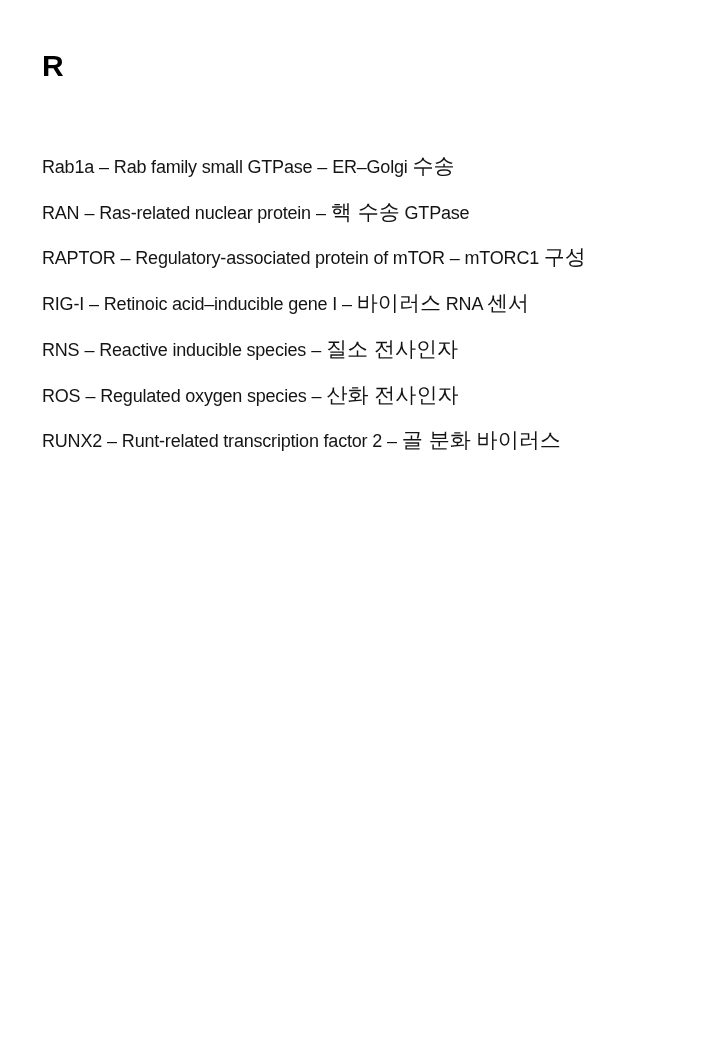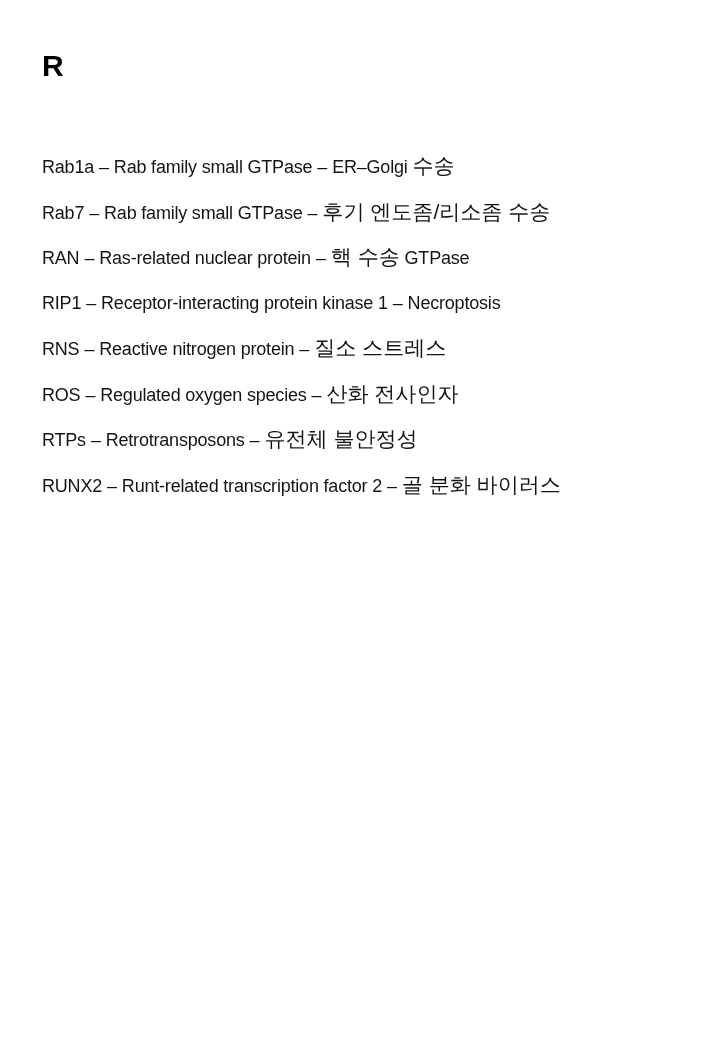--- a/index.html
+++ b/index.html
@@ -46,33 +46,32 @@
   }
 </style>
 </head>
 <body>
 
 <div class="page">
   <h1 class="heading">R</h1>
   <div class="entries" id="entries">
   <p class="entry"><span>Rab1a</span><span class="sep">–</span><span>Rab family small GTPase</span><span class="sep">–</span><span class="note">ER–Golgi <span class="ko">수송</span></span></p>
 
-  <p class="entry"><span>Rab7</span><span class="sep">–</span><span>Rab family small GTPase</span><span class="sep">–</span><span class="note"><span class="ko">후기 엔도좀/리소좀 수송</span></span></p>
 
   <p class="entry"><span>RAN</span><span class="sep">–</span><span>Ras-related nuclear protein</span><span class="sep">–</span><span class="note"><span class="ko">핵 수송</span> GTPase</span></p>
+
+  <p class="entry"><span>RAPTOR</span><span class="sep">–</span><span>Regulatory-associated protein of mTOR</span><span class="sep">–</span><span class="note">mTORC1 <span class="ko">구성</span></span></p>
 
 
 
 
+  <p class="entry"><span>RIG-I</span><span class="sep">–</span><span>Retinoic acid–inducible gene I</span><span class="sep">–</span><span class="note"><span class="ko">바이러스</span> RNA <span class="ko">센서</span></span></p>
 
 
-  <p class="entry"><span>RIP1</span><span class="sep">–</span><span>Receptor-interacting protein kinase 1</span><span class="sep">–</span><span class="note">Necroptosis</span></p>
 
-
-  <p class="entry"><span>RNS</span><span class="sep">–</span><span>Reactive nitrogen protein</span><span class="sep">–</span><span class="note"><span class="ko">질소 스트레스</span></span></p>
+  <p class="entry"><span>RNS</span><span class="sep">–</span><span>Reactive inducible species</span><span class="sep">–</span><span class="note"><span class="ko">질소 전사인자</span></span></p>
 
   <p class="entry"><span>ROS</span><span class="sep">–</span><span>Regulated oxygen species</span><span class="sep">–</span><span class="note"><span class="ko">산화 전사인자</span></span></p>
 
-  <p class="entry"><span>RTPs</span><span class="sep">–</span><span>Retrotransposons</span><span class="sep">–</span><span class="note"><span class="ko">유전체 불안정성</span></span></p>
 
   <p class="entry"><span>RUNX2</span><span class="sep">–</span><span>Runt-related transcription factor 2</span><span class="sep">–</span><span class="note"><span class="ko">골 분화 바이러스</span></span></p>
 </div>
 </div>
 
 </body></html>

